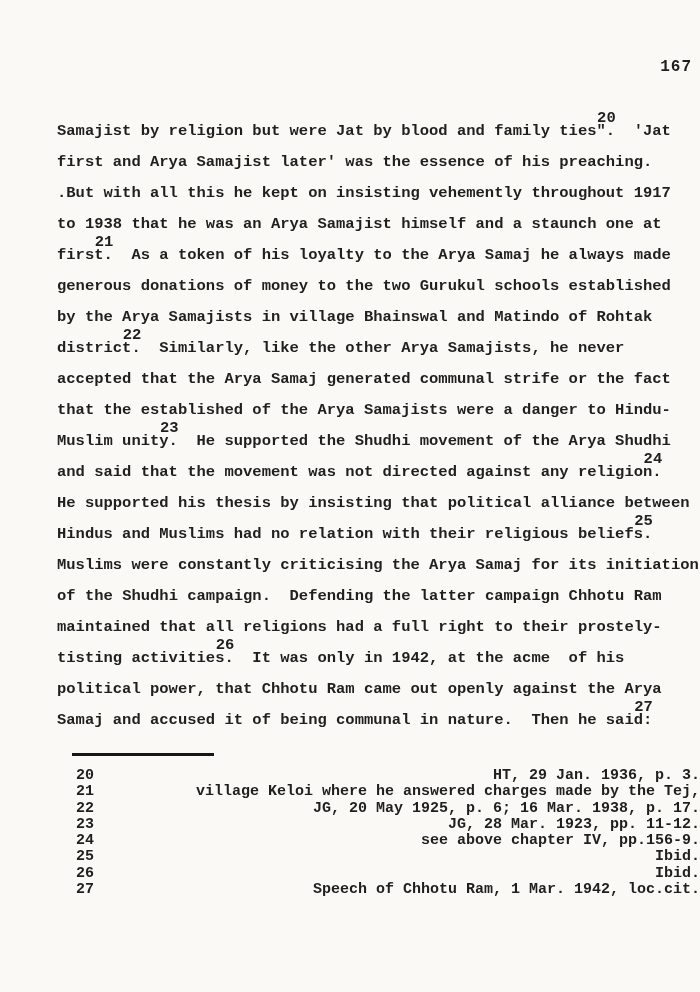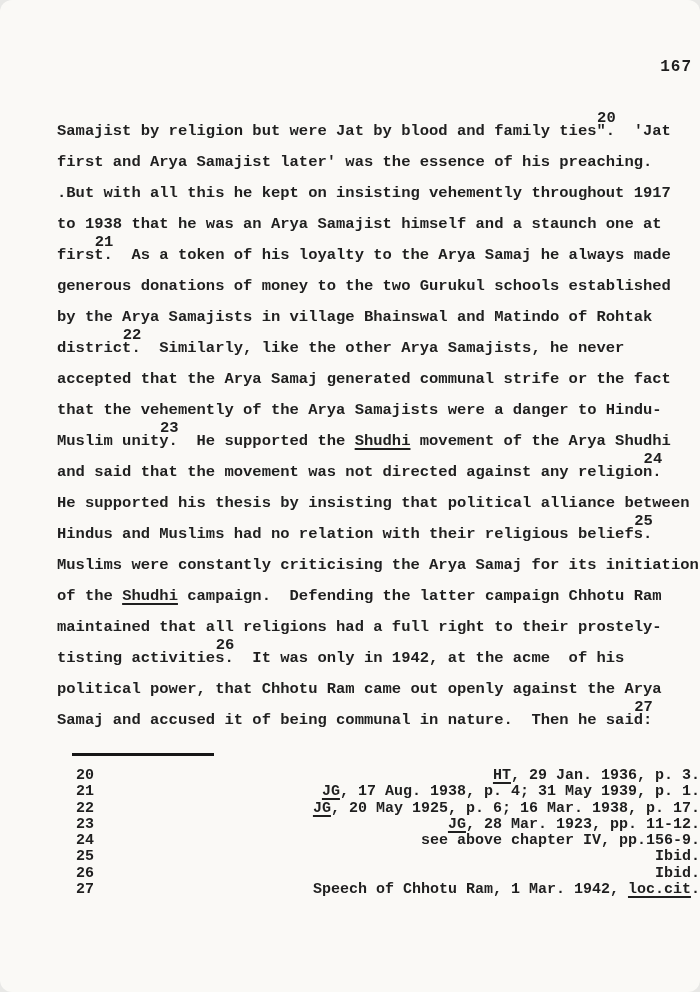--- a/index.html
+++ b/index.html
@@ -9,21 +9,20 @@
   }
   .page {
     position: relative;
     width: 700px;
     height: 992px;
     background: #faf9f6;
     overflow: hidden;
     font-family: "Liberation Mono", "DejaVu Sans Mono", monospace;
     font-weight: 700;
     color: #1f1f1f;
-    border-radius: 12px;
   }
   .page-number {
     position: absolute;
     top: 58px;
     right: 8px;
     font-size: 16px;
     letter-spacing: 1px;
   }
   .body-text {
     position: absolute;
@@ -41,21 +40,20 @@
     display: inline-block;
     width: 0;
     overflow: visible;
     position: relative;
     top: -13px;
     left: -18px;
     font-size: 15.5px;
     line-height: 1;
   }
   .u {
-    text-decoration: underline;
     text-decoration-thickness: 1.5px;
     text-underline-offset: 3px;
   }
   .divider {
     position: absolute;
     top: 753px;
     left: 72px;
     width: 142px;
     height: 3px;
     background: #161616;
@@ -91,21 +89,21 @@
   <div class="body-text">
       <div class="line"><span>Samajist by religion but were Jat by blood and family ties".</span><span class="sup">20</span><span>  'Jat</span></div>
       <div class="line"><span>first and Arya Samajist later' was the essence of his preaching.</span></div>
       <div class="line"><span>.But with all this he kept on insisting vehemently throughout 1917</span></div>
       <div class="line"><span>to 1938 that he was an Arya Samajist himself and a staunch one at</span></div>
       <div class="line"><span>first.</span><span class="sup">21</span><span>  As a token of his loyalty to the Arya Samaj he always made</span></div>
       <div class="line"><span>generous donations of money to the two Gurukul schools established</span></div>
       <div class="line"><span>by the Arya Samajists in village Bhainswal and Matindo of Rohtak</span></div>
       <div class="line"><span>district.</span><span class="sup">22</span><span>  Similarly, like the other Arya Samajists, he never</span></div>
       <div class="line"><span>accepted that the Arya Samaj generated communal strife or the fact</span></div>
-      <div class="line"><span>that the vehemently of the Arya Samajists were a danger to Hindu-</span></div>
+      <div class="line"><span>that the established of the Arya Samajists were a danger to Hindu-</span></div>
       <div class="line"><span>Muslim unity.</span><span class="sup">23</span><span>  He supported the </span><span class="u">Shudhi</span><span> movement of the Arya Shudhi</span></div>
       <div class="line"><span>and said that the movement was not directed against any religion.</span><span class="sup">24</span></div>
       <div class="line"><span>He supported his thesis by insisting that political alliance between</span></div>
       <div class="line"><span>Hindus and Muslims had no relation with their religious beliefs.</span><span class="sup">25</span></div>
       <div class="line"><span>Muslims were constantly criticising the Arya Samaj for its initiation</span></div>
       <div class="line"><span>of the </span><span class="u">Shudhi</span><span> campaign.  Defending the latter campaign Chhotu Ram</span></div>
       <div class="line"><span>maintained that all religions had a full right to their prostely-</span></div>
       <div class="line"><span>tisting activities.</span><span class="sup">26</span><span>  It was only in 1942, at the acme  of his</span></div>
       <div class="line"><span>political power, that Chhotu Ram came out openly against the Arya</span></div>
       <div class="line"><span>Samaj and accused it of being communal in nature.  Then he said:</span><span class="sup">27</span></div>
@@ -114,21 +112,21 @@
   <div class="footnotes">
       <div class="fn-row">
         <div class="fn-num">20</div>
         <div class="fn-body">
           <div class="fn-line"><span class="u">HT</span><span>, 29 Jan. 1936, p. 3.</span></div>
         </div>
       </div>
       <div class="fn-row">
         <div class="fn-num">21</div>
         <div class="fn-body">
-          <div class="fn-line"><span class="u">JG</span><span>, 17 Aug. 1938, p. 4; 31 May 1939, p. 1.</span></div>
+          <div class="fn-line"><span>village Keloi where he answered charges made by the </span><span class="u">Tej</span><span>,</span></div>
         </div>
       </div>
       <div class="fn-row">
         <div class="fn-num">22</div>
         <div class="fn-body">
           <div class="fn-line"><span class="u">JG</span><span>, 20 May 1925, p. 6; 16 Mar. 1938, p. 17.</span></div>
         </div>
       </div>
       <div class="fn-row">
         <div class="fn-num">23</div>

